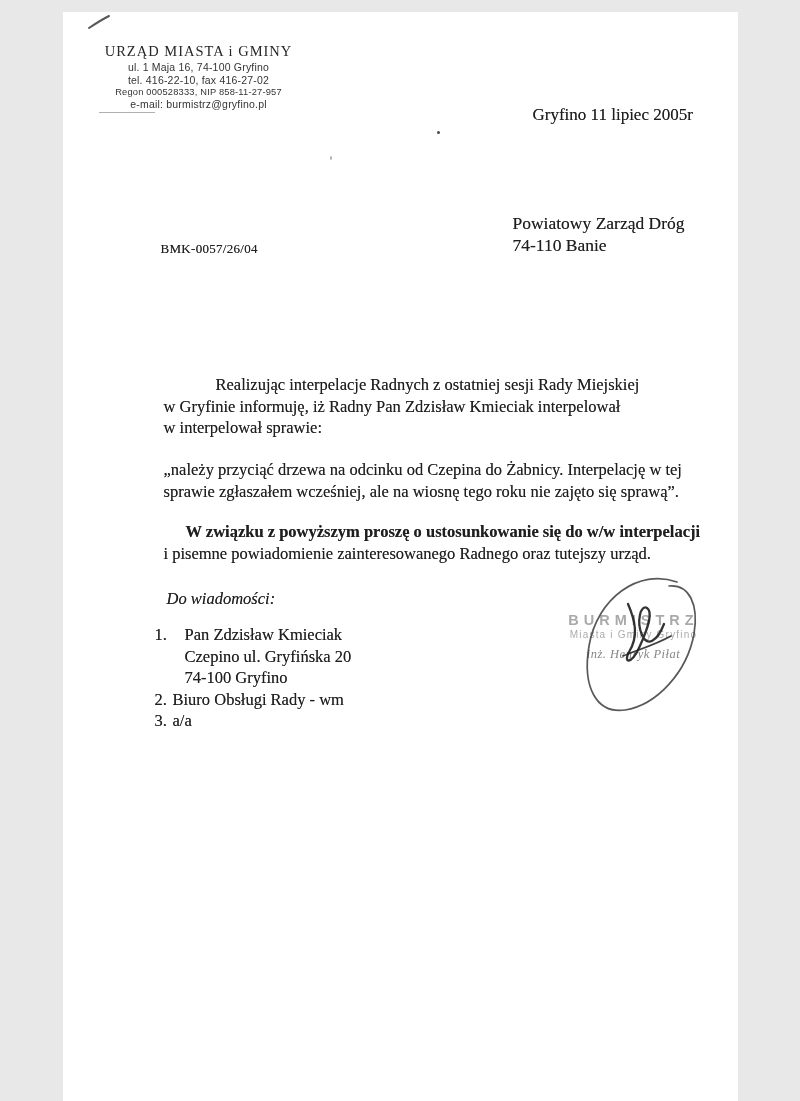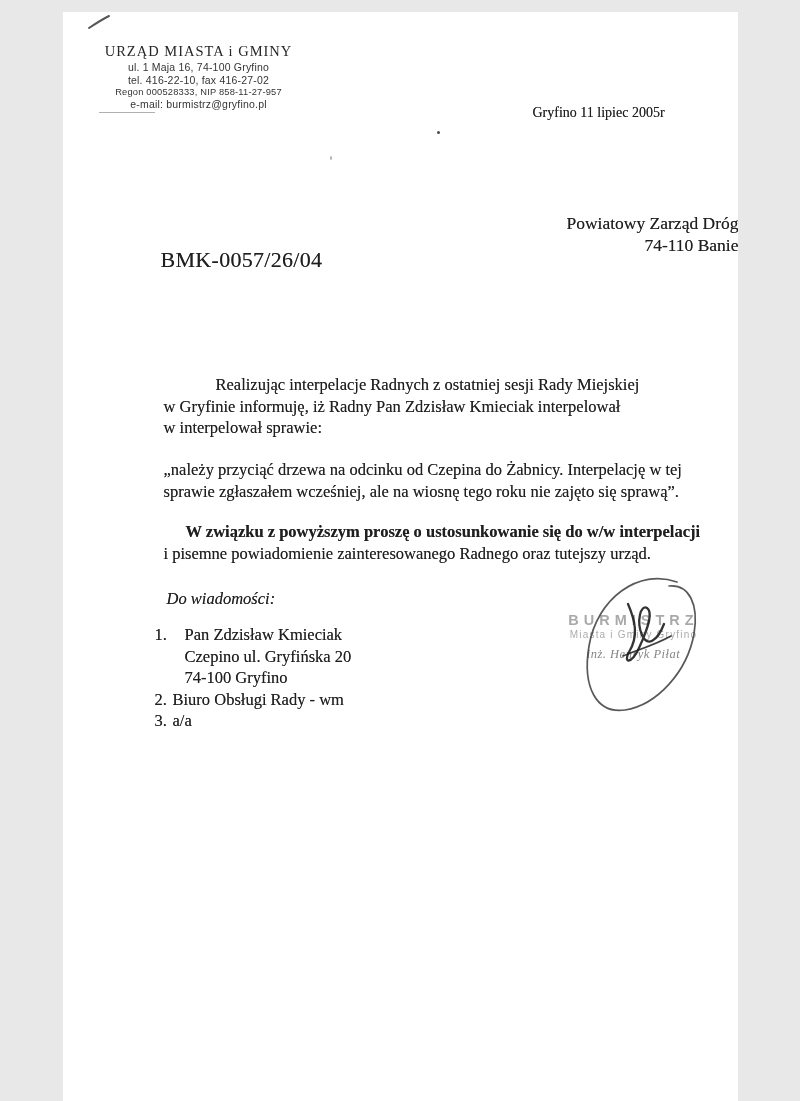--- a/index.html
+++ b/index.html
@@ -21,23 +21,23 @@
     text-align:center;
     color:#2b2b2b;
     filter:blur(.35px) contrast(1.05);
   }
   .lh-title{font-family:"Liberation Serif",serif;font-size:14.5px;letter-spacing:1px;white-space:nowrap;}
   .lh-line{font-family:"Liberation Sans",sans-serif;font-size:10.5px;letter-spacing:.2px;margin-top:1px;white-space:nowrap;color:#383838;}
   .lh-small{font-size:9.3px;}
   .lh-underline{left:36px;top:100px;width:56px;height:1px;background:#6f6f6f;opacity:.55;}
 
   
-  .date{left:470px;top:93px;font-size:14px;white-space:nowrap;}
-  .recipient{left:450px;top:201px;width:226px;text-align:right;font-size:17.5px;line-height:21.5px;}
-  .refno{left:98px;top:235px;font-size:22px;letter-spacing:.3px;white-space:nowrap;}
+  .date{left:470px;top:93px;font-size:17px;white-space:nowrap;}
+  .recipient{left:450px;top:201px;width:226px;text-align:left;font-size:17.5px;line-height:21.5px;}
+  .refno{left:98px;top:229px;font-size:13px;letter-spacing:.3px;white-space:nowrap;}
 
   
   .para{left:101px;width:600px;font-size:16.5px;line-height:21.5px;}
   .para .line{white-space:nowrap;}
   .p1{top:362px;}
   .p2{top:447px;}
   .p3{top:509px;}
   .indent-lg{padding-left:52px;}
   .indent-sm{padding-left:22px;font-weight:bold;}
 

